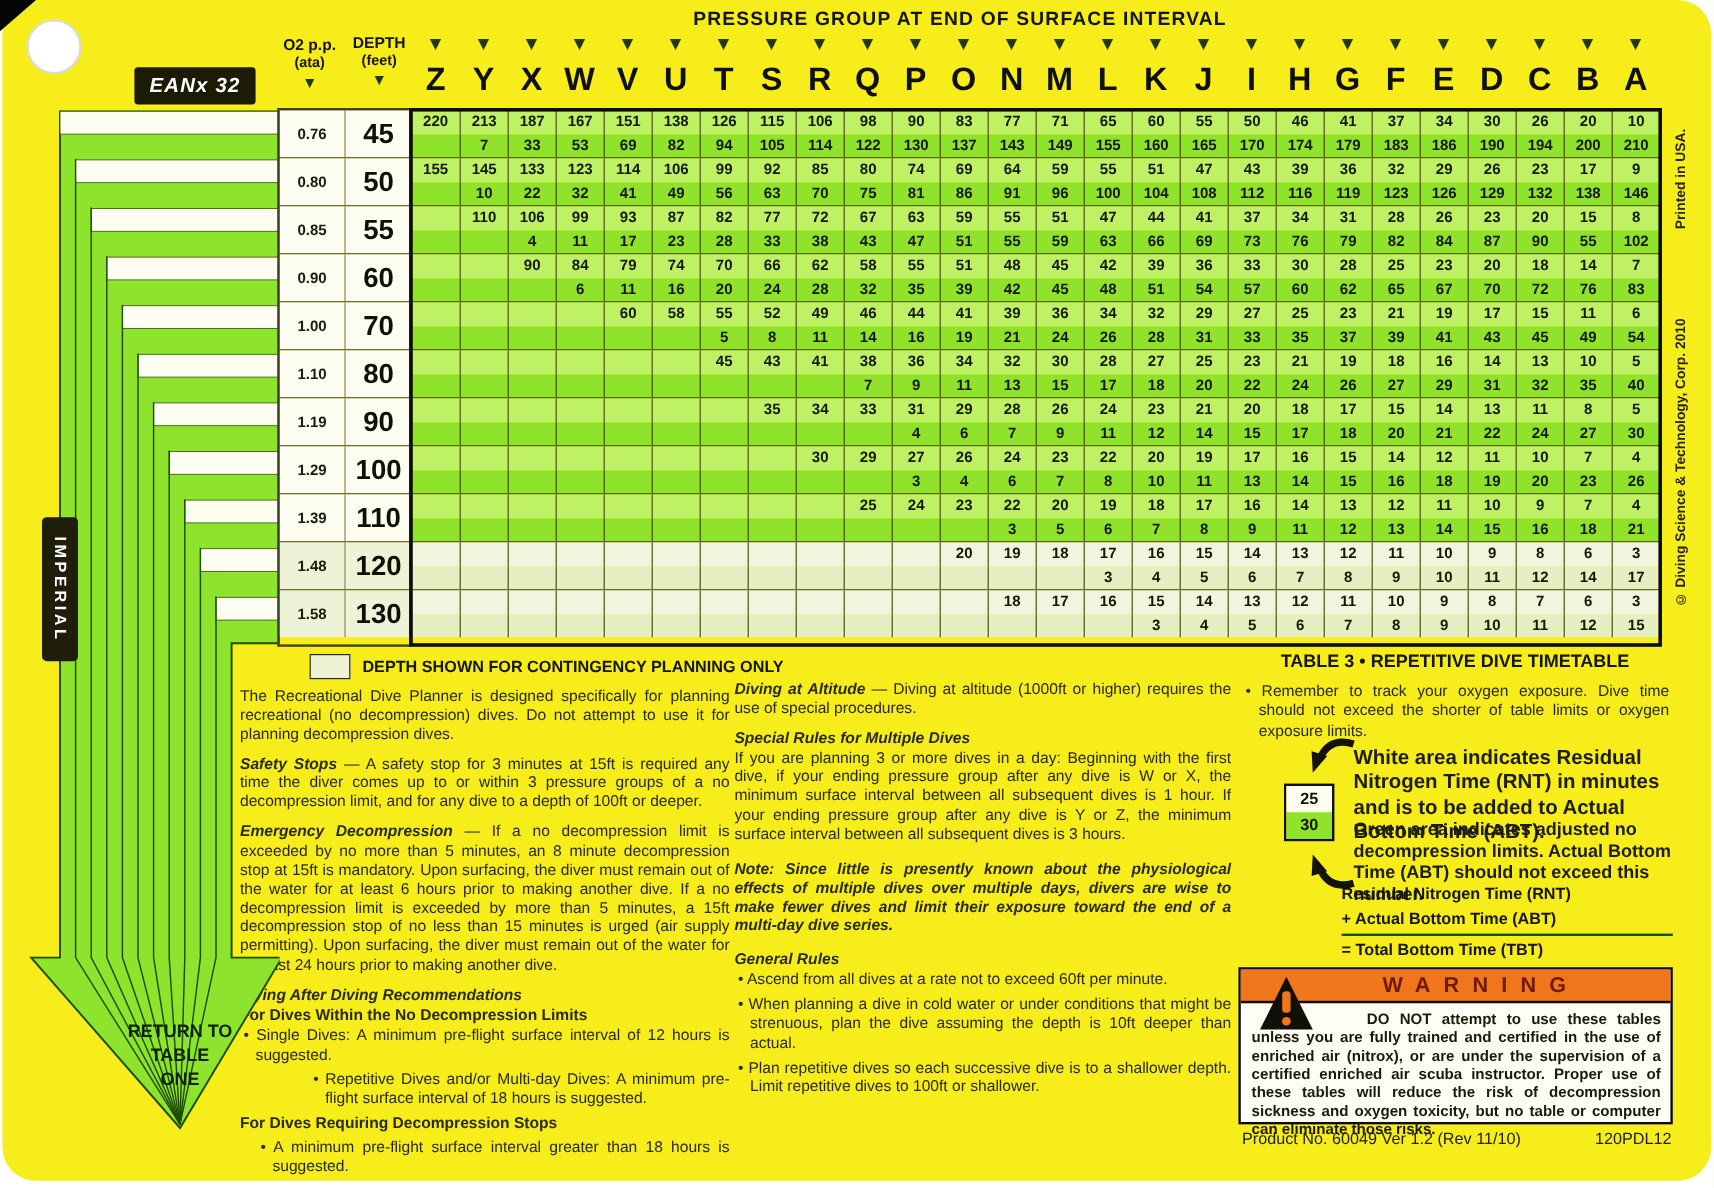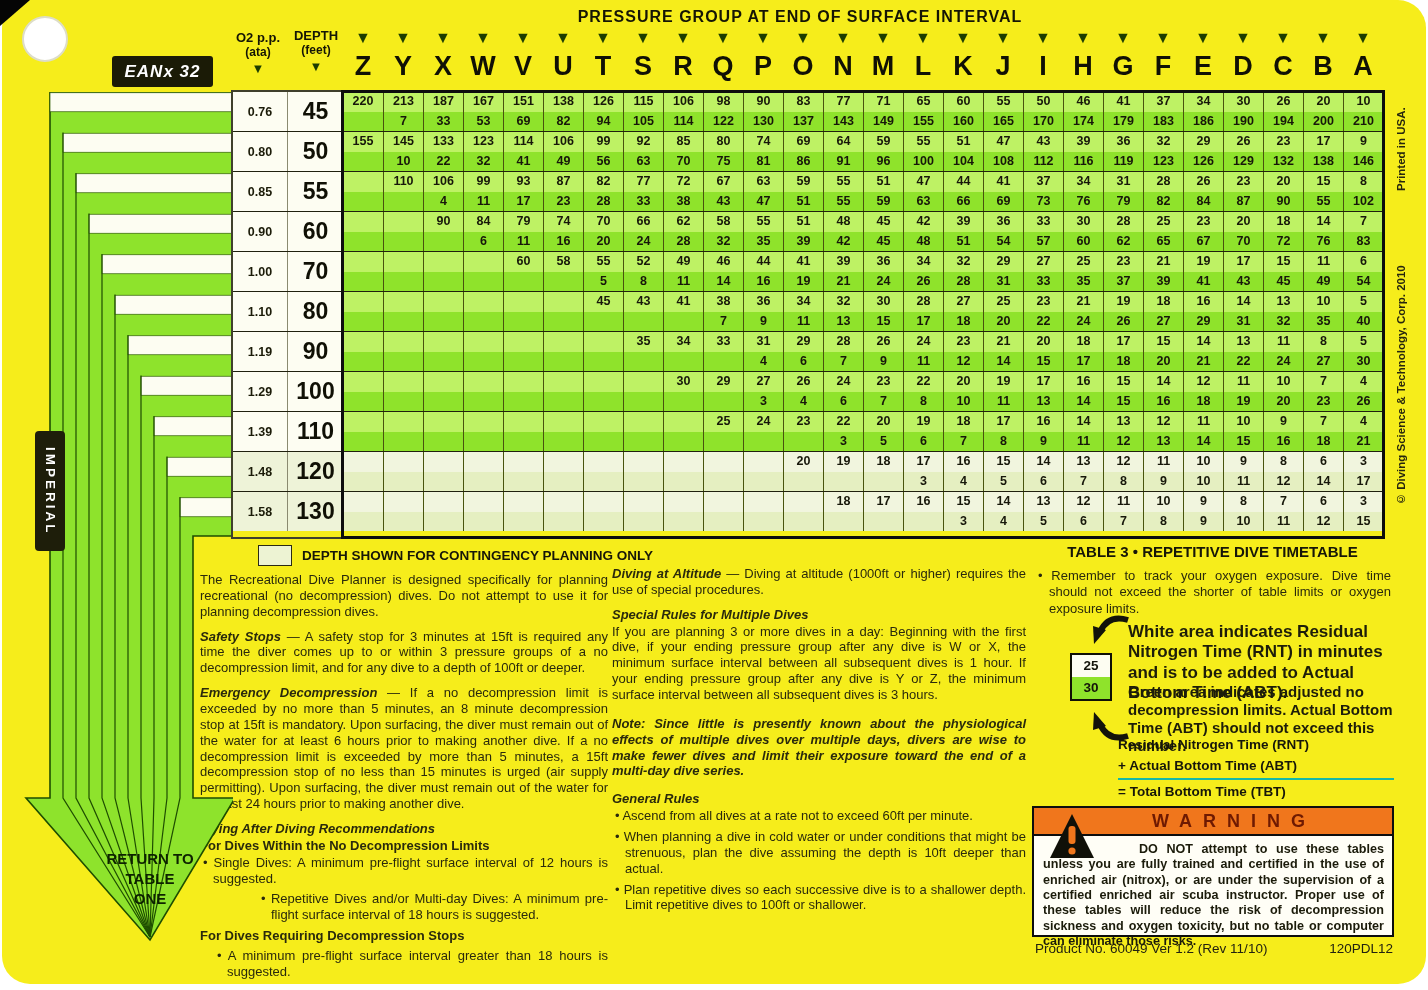--- a/index.html
+++ b/index.html
@@ -99,21 +99,21 @@
   #sample-cell .white { background:#fdfdf2; }
   #sample-cell .green { background:#8fe32b; }
   .curve-arrow { position:absolute; z-index:1; }
   #rc-white-text { position:absolute; left:1128px; top:622px; width:264px;
     font-weight:bold; font-size:17px; line-height:1.2; color:#1d1d0a; }
   #rc-green-text { position:absolute; left:1128px; top:683px; width:268px;
     font-weight:bold; font-size:15px; line-height:1.2; color:#1d1d0a; }
   #formula { position:absolute; left:1118px; top:737px; width:276px; font-weight:bold;
     font-size:13.5px; color:#16160a; }
   #formula .f1 { margin-left:0; margin-bottom:6px; }
-  #formula .f2 { border-bottom:2px solid #14b8a6; padding-bottom:5px; }
+  #formula .f2 { border-bottom:2px solid #14532d; padding-bottom:5px; }
   #formula .f3 { margin-top:4px; }
 
   #warning-box { position:absolute; left:1032px; top:806px; width:362px; height:131px;
     background:#fffef6; border:2.5px solid #0d0d0d; z-index:2; }
   #warning-header { height:28px; background:#f0761c; border-bottom:2px solid #0d0d0d;
     display:flex; align-items:center; justify-content:center; }
   #warning-title { font-weight:bold; font-size:18px; letter-spacing:11px;
     color:#6e1a02; margin-left:42px; }
   #warning-icon { position:absolute; left:14px; top:4px; width:48px; height:50px; }
   #warning-body { padding:6px 8px 4px 9px; font-weight:bold; font-size:12.6px;

